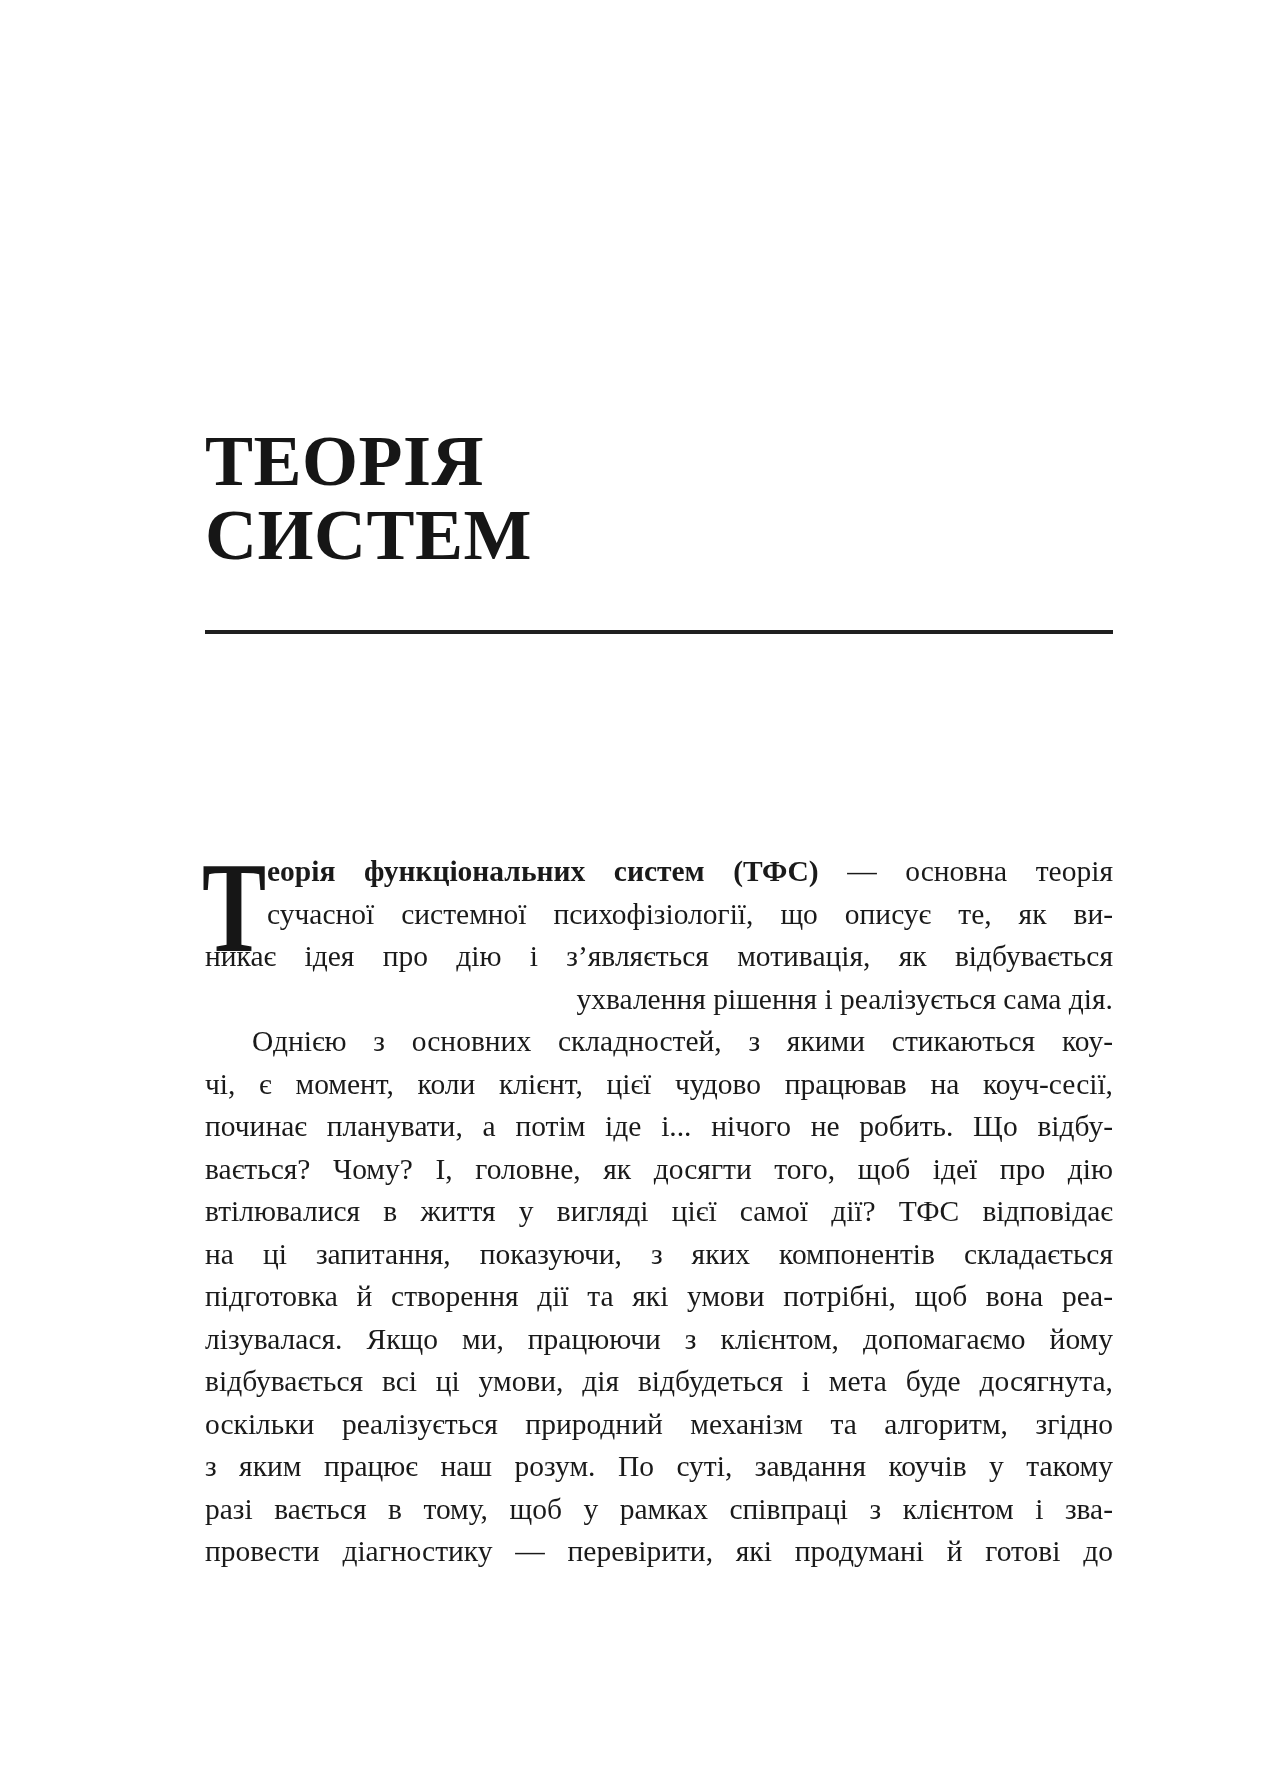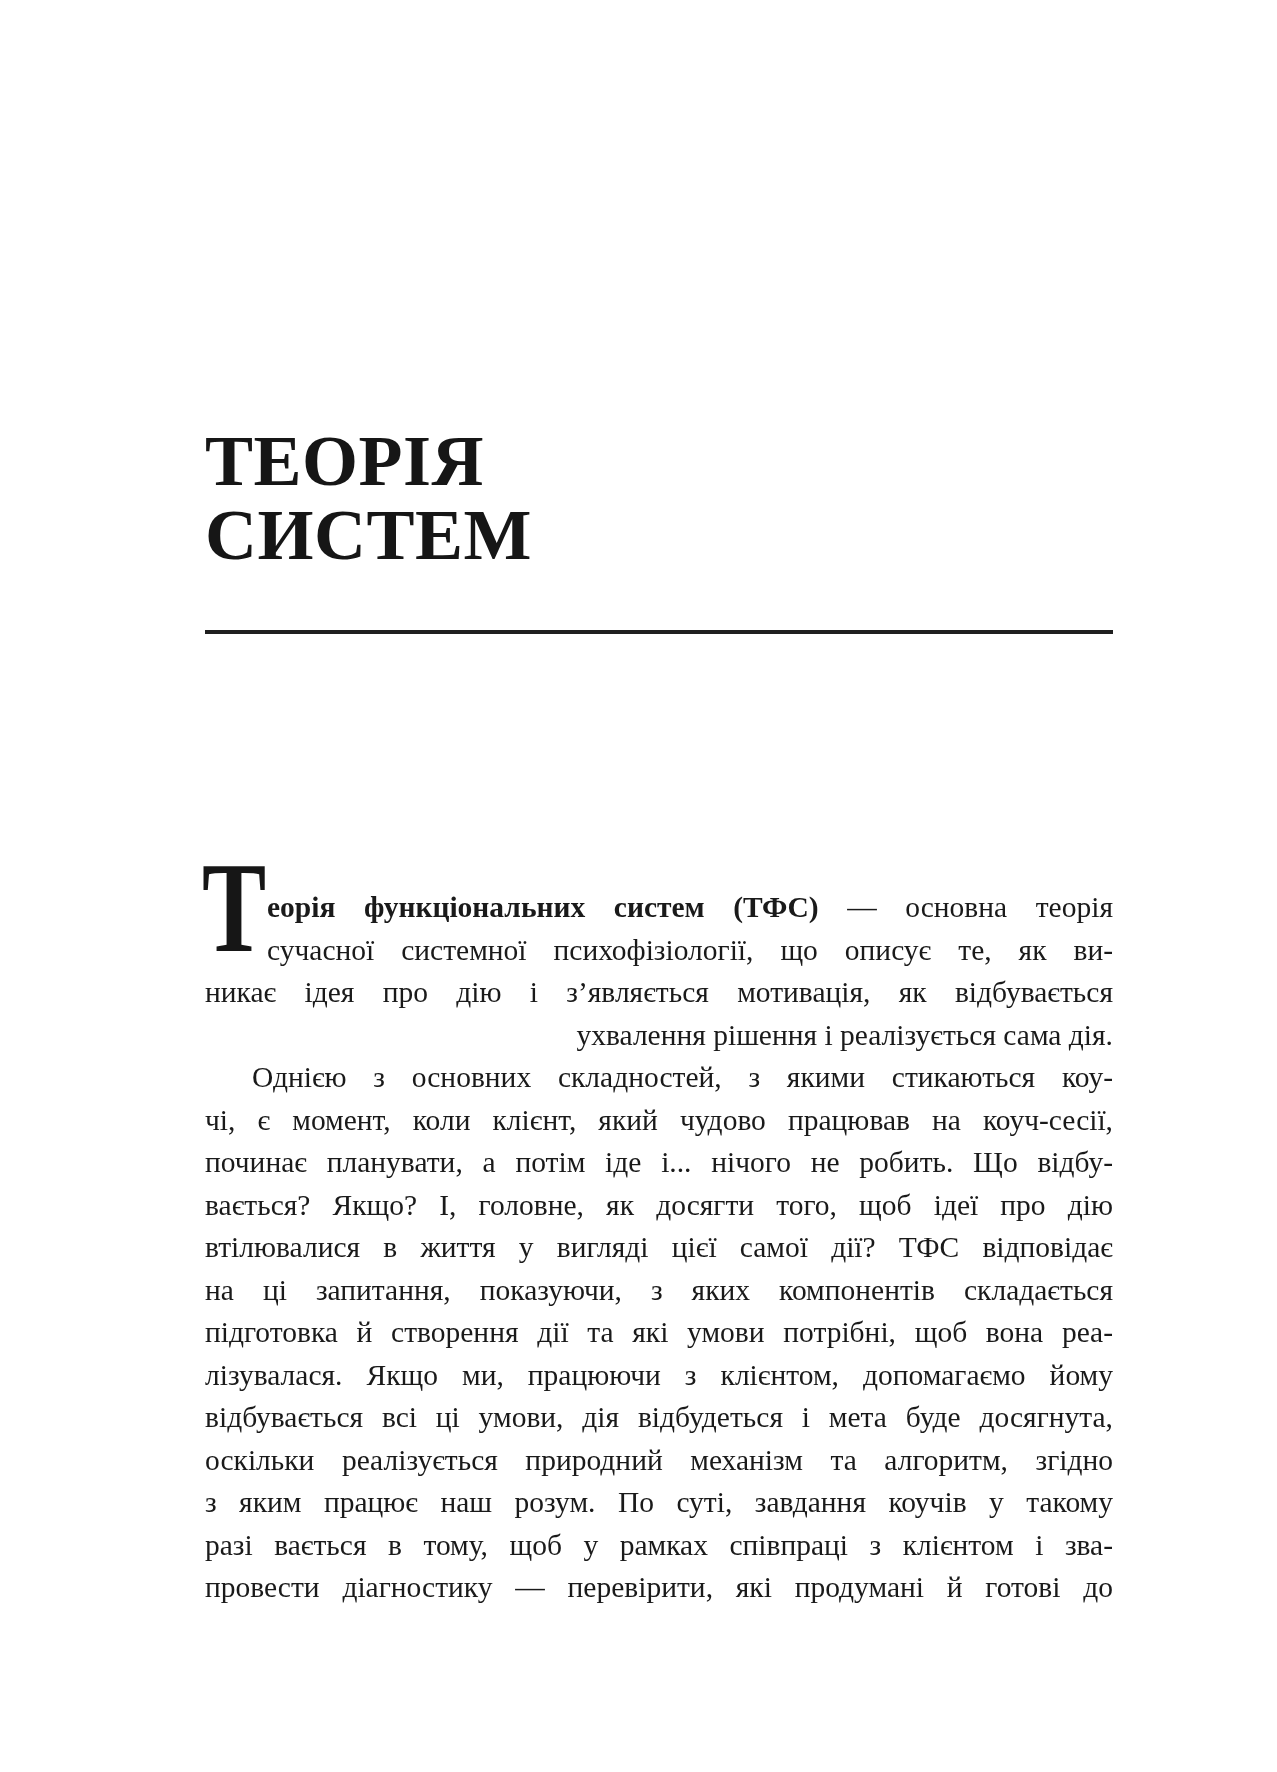--- a/index.html
+++ b/index.html
@@ -32,21 +32,21 @@
     position: absolute;
     left: 205px;
     top: 630px;
     width: 908px;
     height: 4px;
     background: #1f1f1f;
   }
   .body-text {
     position: absolute;
     left: 205px;
-    top: 886px;
+    top: 850px;
     width: 908px;
     font-size: 29.5px;
     line-height: 42.5px;
     color: #1a1a1a;
   }
   .line {
     text-align: justify;
     text-align-last: justify;
   }
   .line.beside-dropcap {
@@ -93,23 +93,23 @@
   <div class="body-text">
     <div class="line beside-dropcap">
       <b>еорія функціональних систем (ТФС)</b><span> — основна теорія</span>
     </div>
     <div class="line beside-dropcap">сучасної системної психофізіології, що описує те, як ви-</div>
     <div class="line">никає ідея про дію і з’являється мотивація, як відбувається</div>
     <div class="line para-end">ухвалення рішення і реалізується сама дія.</div>
 
     <div class="para2">
         <div>Однією з основних складностей, з якими стикаються коу-</div>
-        <div>чі, є момент, коли клієнт, який чудово працював на коуч-сесії,</div>
+        <div>чі, є момент, коли клієнт, цієї чудово працював на коуч-сесії,</div>
         <div>починає планувати, а потім іде і... нічого не робить. Що відбу-</div>
-        <div>вається? Якщо? І, головне, як досягти того, щоб ідеї про дію</div>
+        <div>вається? Чому? І, головне, як досягти того, щоб ідеї про дію</div>
         <div>втілювалися в життя у вигляді цієї самої дії? ТФС відповідає</div>
         <div>на ці запитання, показуючи, з яких компонентів складається</div>
         <div>підготовка й створення дії та які умови потрібні, щоб вона реа-</div>
         <div>лізувалася. Якщо ми, працюючи з клієнтом, допомагаємо йому</div>
         <div>відбувається всі ці умови, дія відбудеться і мета буде досягнута,</div>
         <div>оскільки реалізується природний механізм та алгоритм, згідно</div>
         <div>з яким працює наш розум. По суті, завдання коучів у такому</div>
         <div>разі вається в тому, щоб у рамках співпраці з клієнтом і зва-</div>
         <div>провести діагностику — перевірити, які продумані й готові до</div>
       </div>

